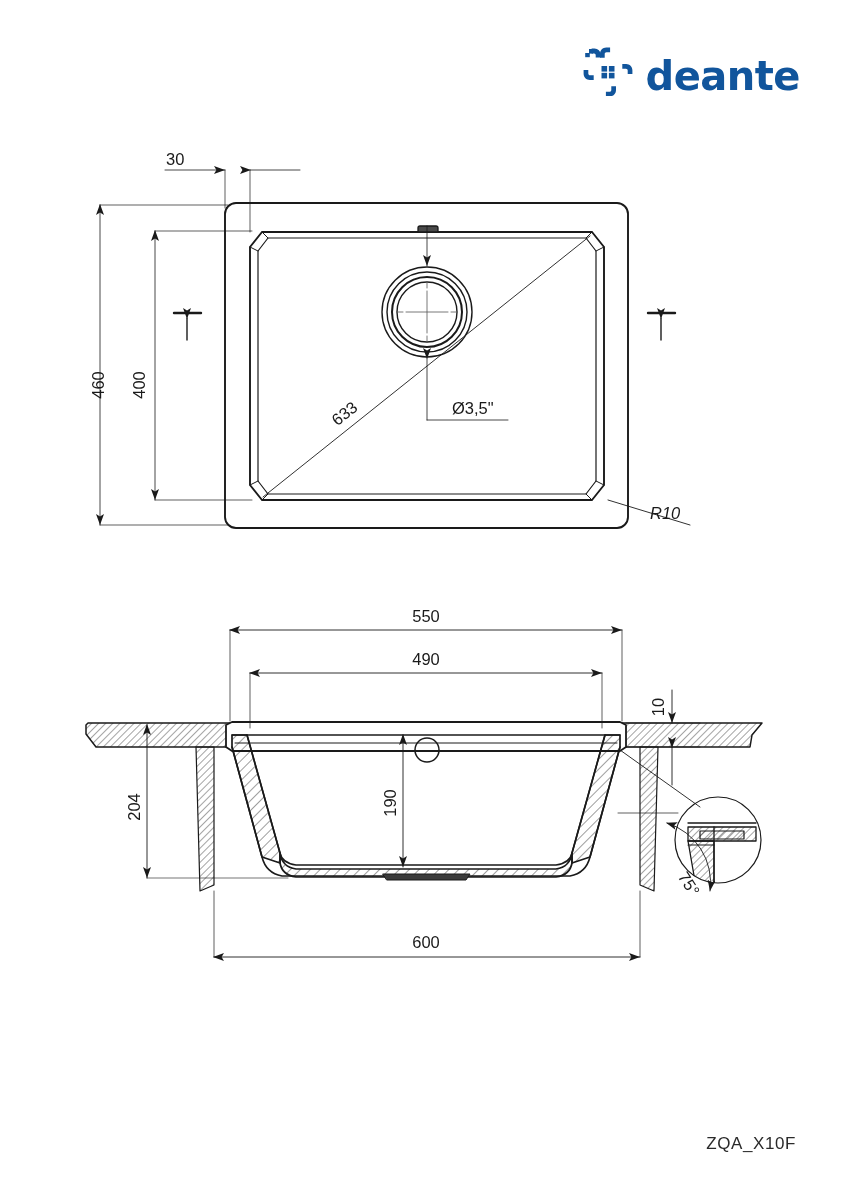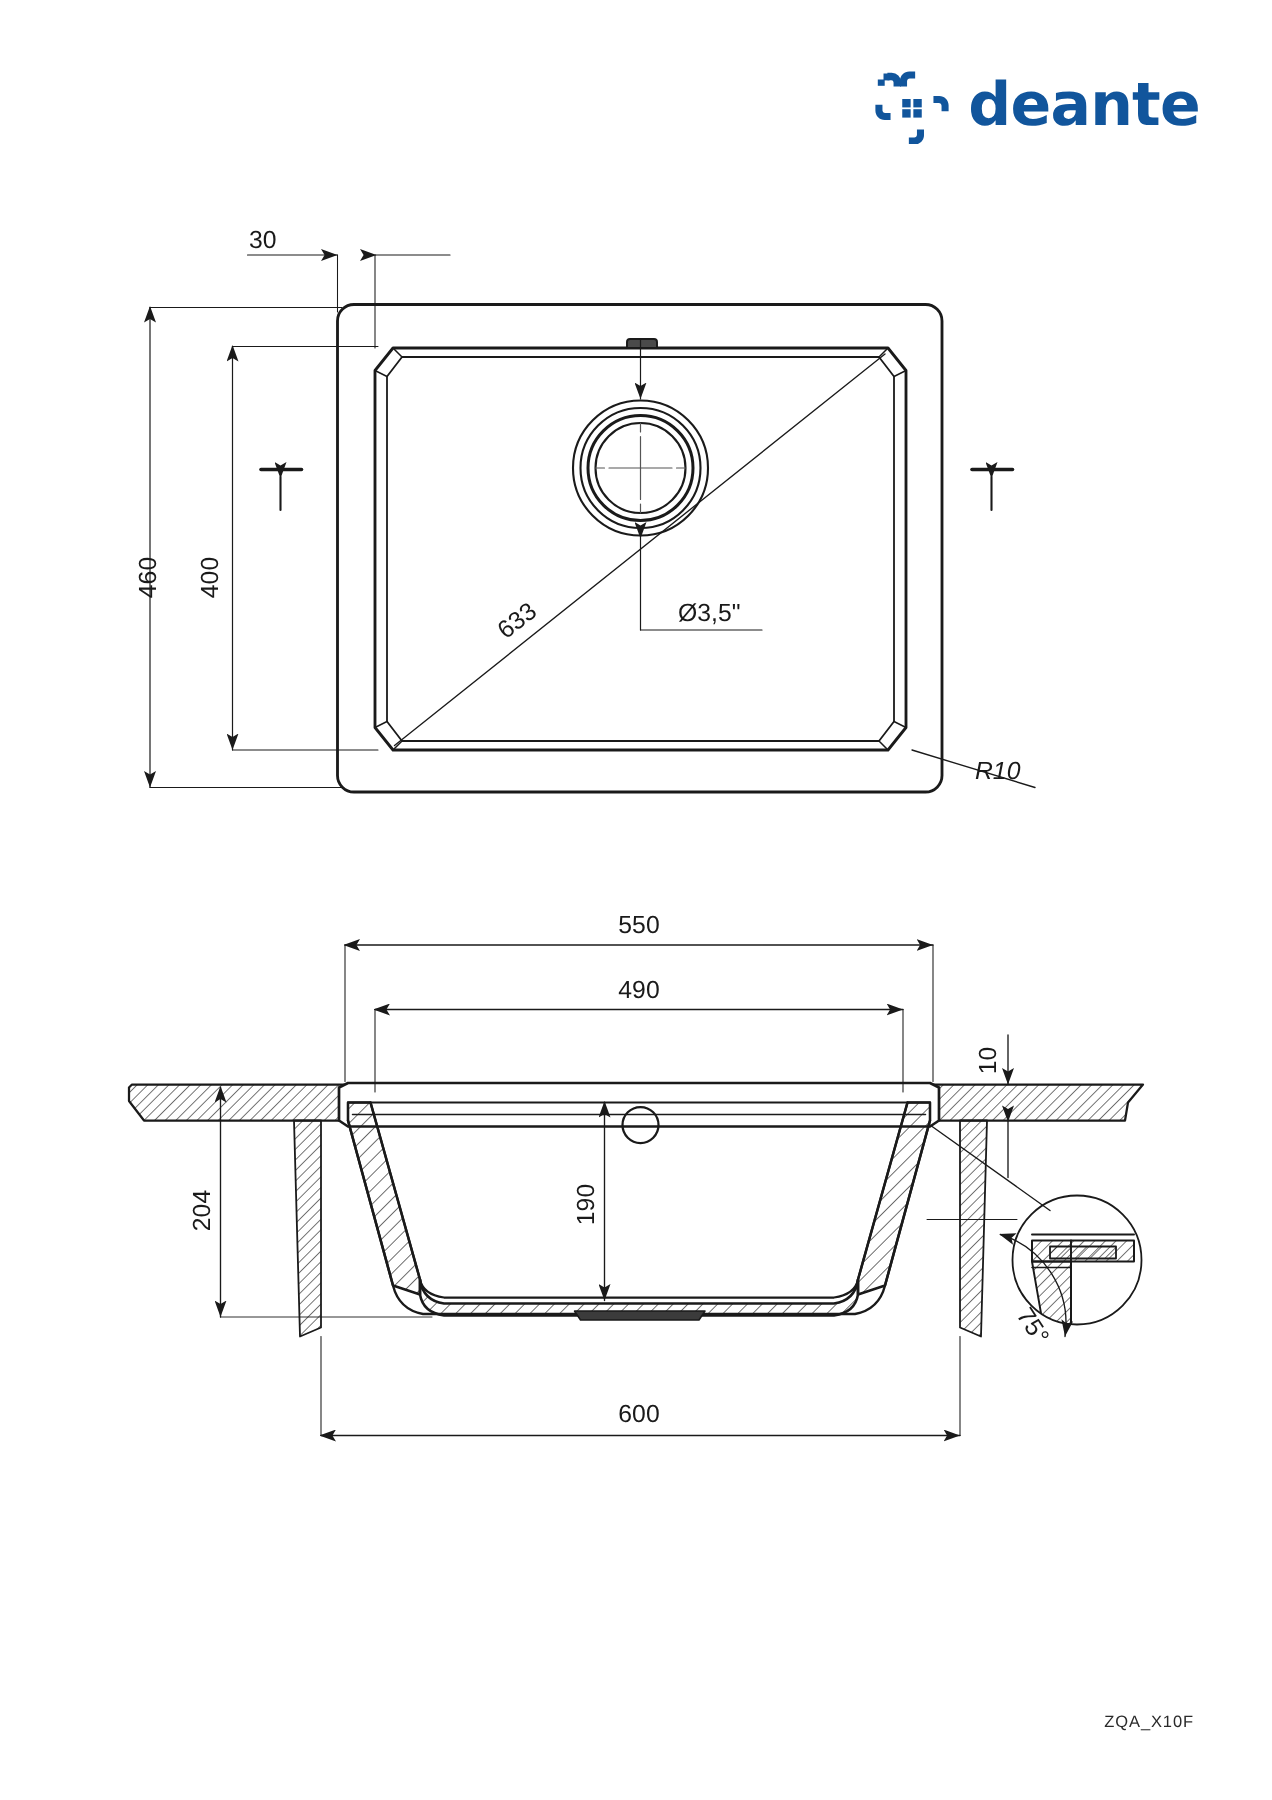--- a/index.html
+++ b/index.html
@@ -19,37 +19,37 @@
     position: absolute;
     left: 0; top: 0;
     width: 848px;
     height: 1200px;
   }
   .brand-wrap {
     position: absolute;
     right: 48px;
     top: 44px;
     display: flex;
-    align-items: center;
+    align-items: flex-end;
     gap: 10px;
   }
   .brand-name {
     font-family: "DejaVu Sans", sans-serif;
     font-size: 40px;
     font-weight: 600;
     letter-spacing: -0.5px;
     color: #11559c;
     line-height: 1;
   }
   .model-code {
     position: absolute;
     right: 52px;
     bottom: 46px;
     font-family: "Liberation Sans", sans-serif;
-    font-size: 11px;
+    font-size: 17px;
     letter-spacing: 0.6px;
     color: #2a2a2a;
   }
   svg { display: block; }
   text { font-family: "Liberation Sans", sans-serif; fill: #1a1a1a; }
   .dimtext { font-size: 16.5px; }
   .dimtext-i { font-size: 16.5px; font-style: italic; }
 </style>
 </head>
 <body>

